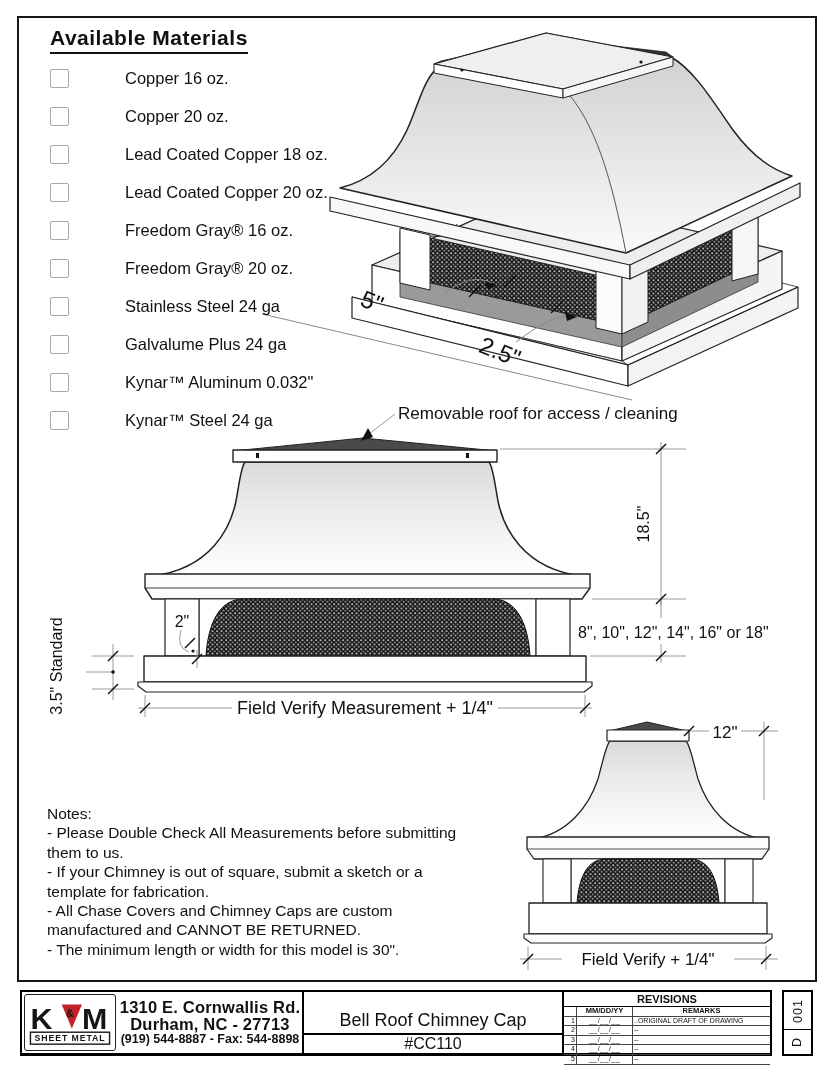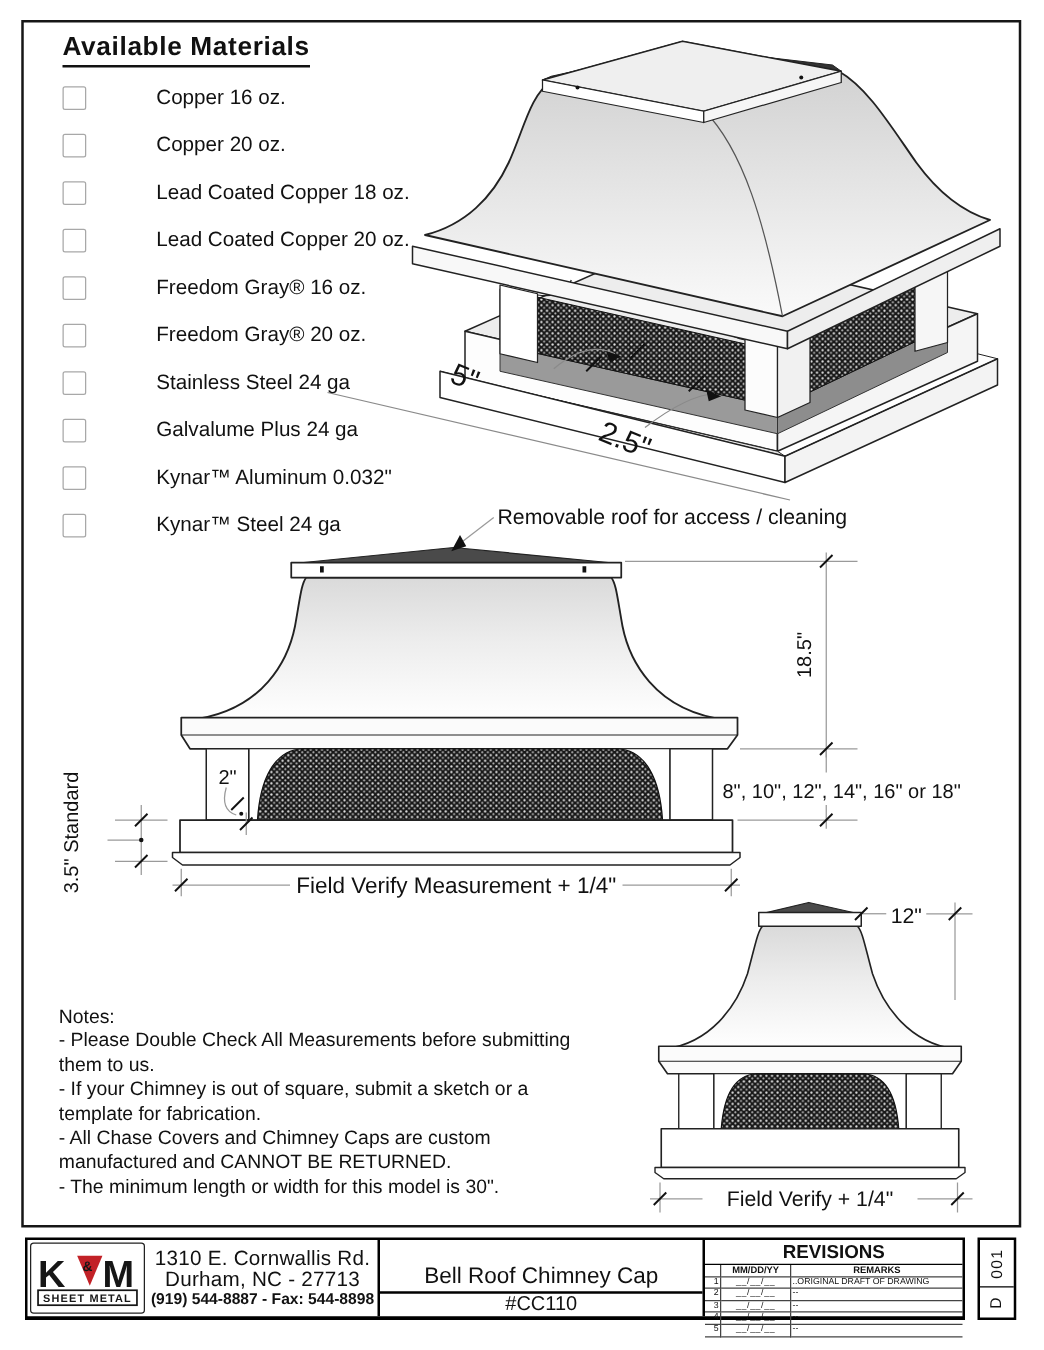--- a/index.html
+++ b/index.html
@@ -23,28 +23,28 @@
   .notes div{margin:0;}
 
   
   .tb{position:absolute;left:20px;top:990px;width:752px;height:66px;display:flex;
       border:2px solid #000;border-bottom:3px solid #000;background:#fff;box-sizing:border-box;}
   .tb-left{width:282px;display:flex;flex-direction:column;border-right:2px solid #000;box-sizing:border-box;}
   .tb-left-top{flex:1;display:flex;align-items:stretch;}
   .logo-box{width:92px;margin:2px;border:1.5px solid #222;border-radius:3px;display:flex;
       align-items:center;justify-content:center;box-sizing:border-box;}
   .addr{flex:1;text-align:center;display:flex;flex-direction:column;justify-content:center;line-height:1.05;}
-  .addr-1,.addr-2{font-size:16.5px;font-weight:normal;letter-spacing:.2px;}
+  .addr-1,.addr-2{font-size:16.5px;font-weight:bold;letter-spacing:.2px;}
   .addr-3{font-size:12.5px;font-weight:bold;}
   .tb-contact{border-top:1.5px solid #000;font-size:12.5px;text-align:center;padding:1px 0;}
   .tb-mid{flex:1;display:flex;flex-direction:column;border-right:2px solid #000;box-sizing:border-box;}
   .tb-title{flex:1.5;display:flex;align-items:center;justify-content:center;font-size:18px;border-bottom:2px solid #000;margin-top:16px;}
   .tb-part{flex:1;display:flex;align-items:center;justify-content:center;font-size:16px;}
   .tb-rev{width:206px;display:flex;flex-direction:column;font-size:7px;box-sizing:border-box;}
-  .rev-title{font-size:15px;font-weight:bold;text-align:center;border-bottom:1px solid #000;padding:1px 0;}
+  .rev-title{font-size:11px;font-weight:bold;text-align:center;border-bottom:1px solid #000;padding:1px 0;}
   .rev-grid{display:grid;grid-template-columns:13px 56px 1fr;}
   .rev-grid>div{border-bottom:.75px solid #444;border-right:.75px solid #444;
       padding:0 1px;height:8.6px;line-height:8.6px;overflow:hidden;}
   .rev-grid>div:nth-child(3n){border-right:none;}
   .rev-head{font-size:7.5px;text-align:center;font-weight:bold;}
   .rev-num{text-align:right;}
   .rev-date{text-align:center;letter-spacing:.5px;}
   .sheetbox{position:absolute;left:782px;top:990px;width:31px;height:66px;border:2px solid #000;
       box-sizing:border-box;display:flex;flex-direction:column;background:#fff;}
   .sheetbox .cell{display:flex;align-items:center;justify-content:center;}

